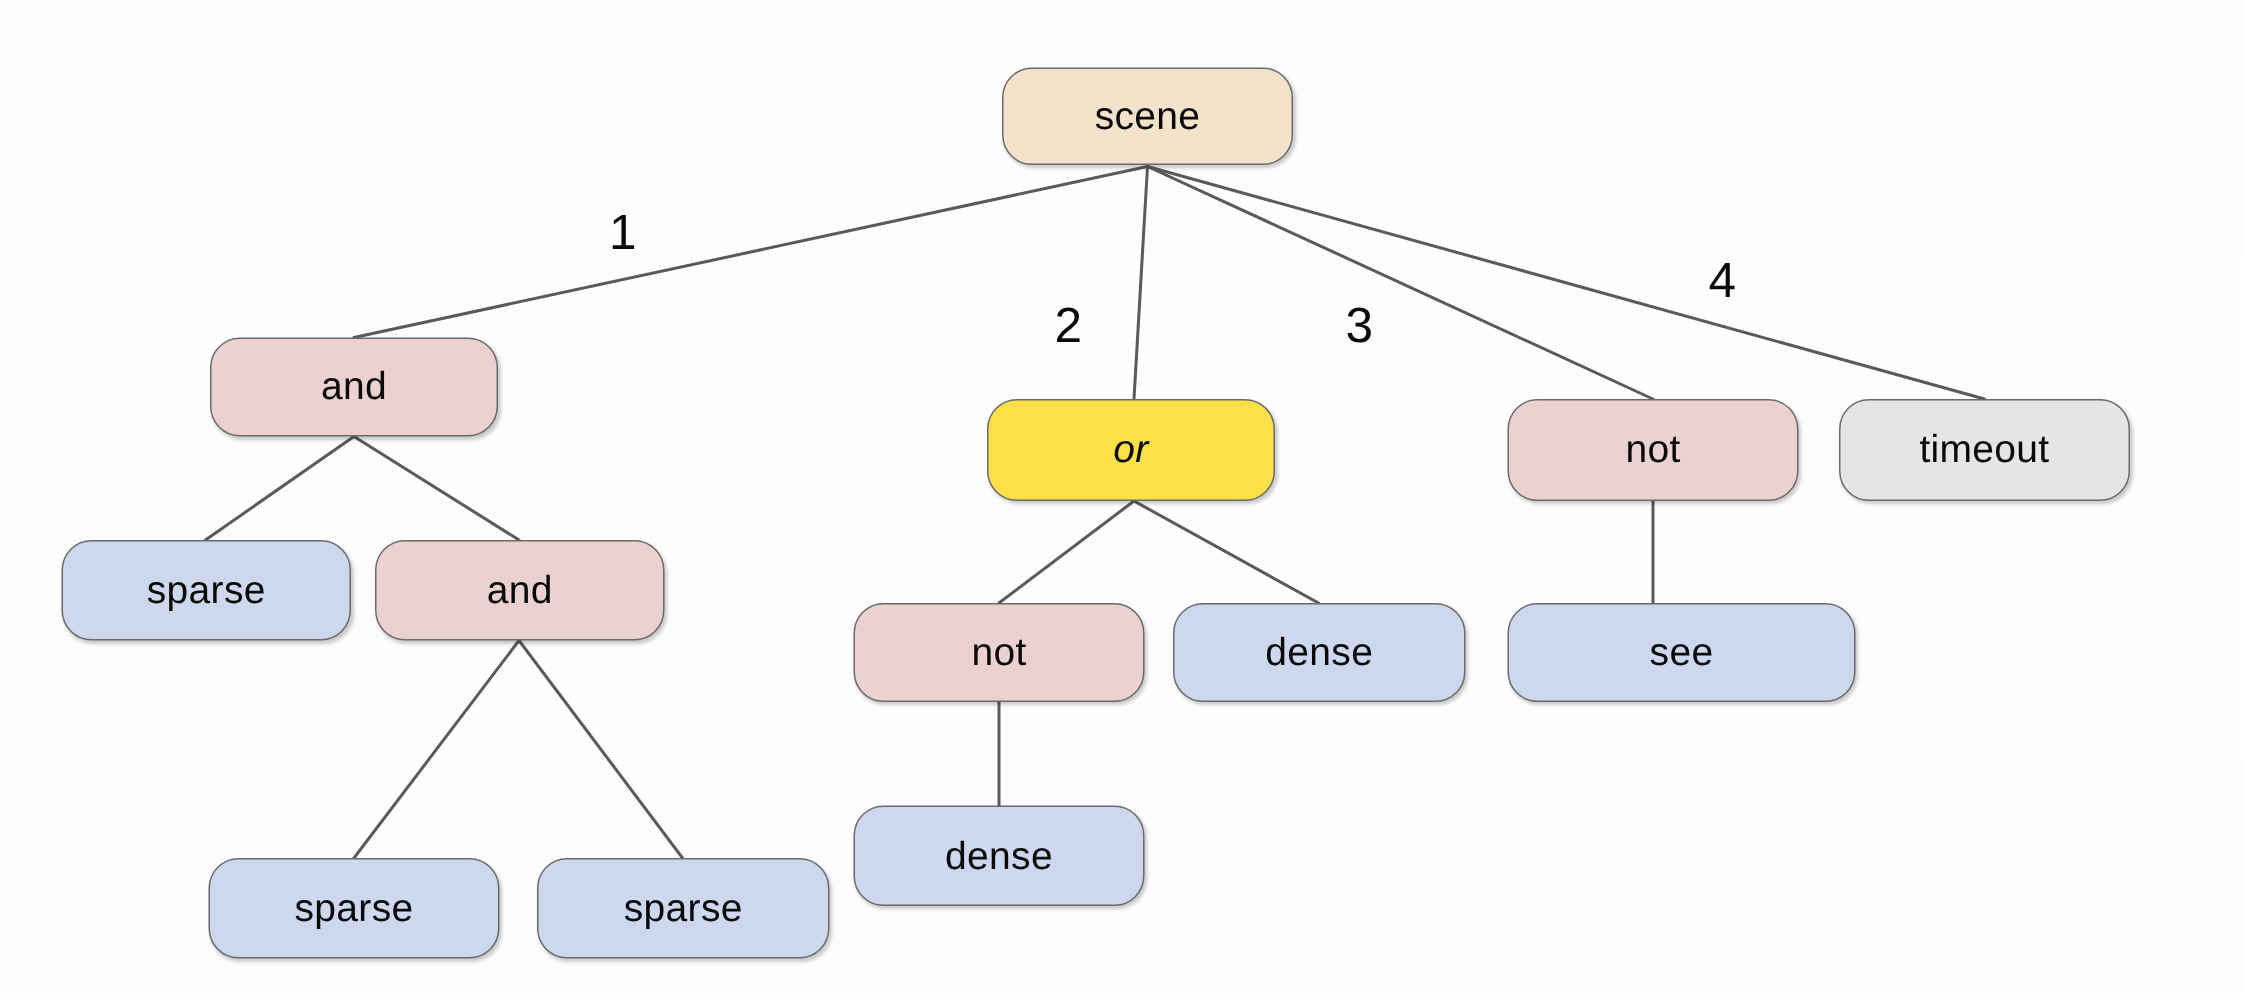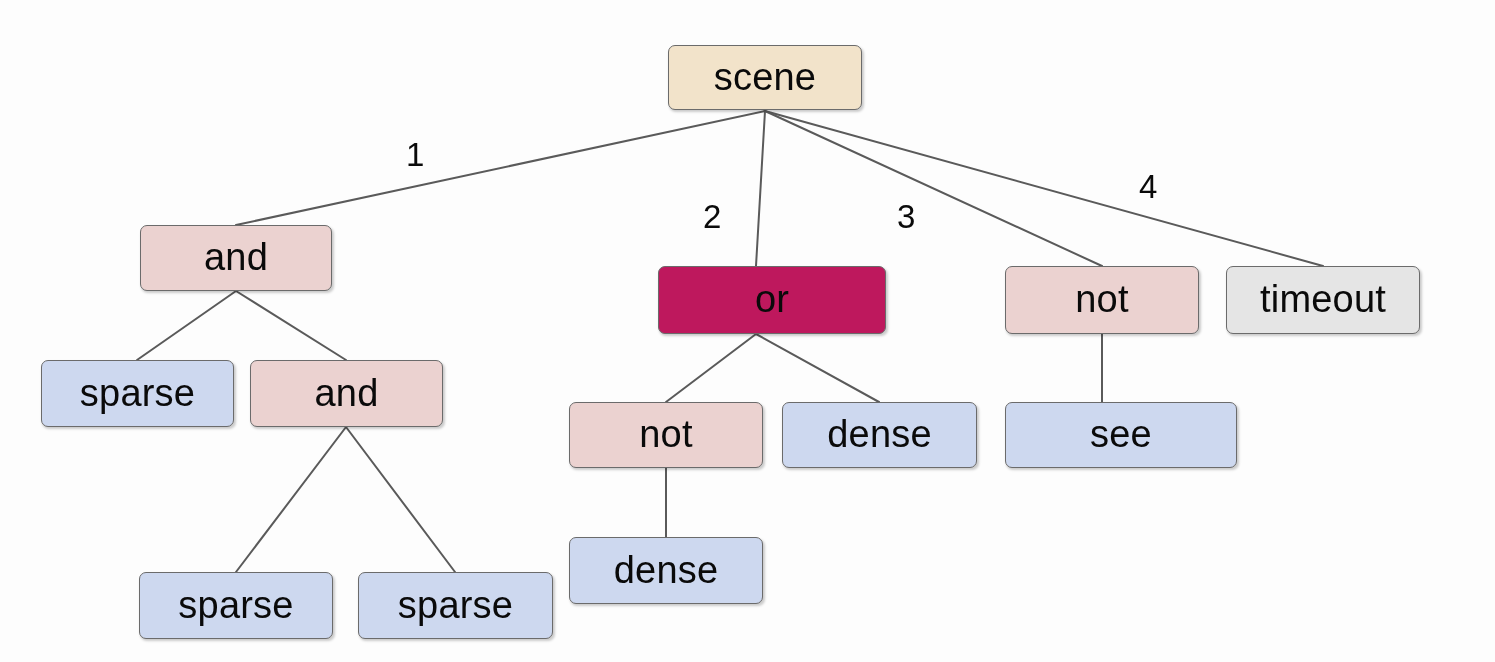--- a/index.html
+++ b/index.html
@@ -23,26 +23,26 @@
     left: 0;
     top: 0;
     width: 1495px;
     height: 662px;
     pointer-events: none;
   }
   .node {
     position: absolute;
     box-sizing: border-box;
     border: 1.6px solid #6b6b6b;
-    border-radius: 7px;
+    border-radius: 20px;
     display: flex;
     align-items: center;
     justify-content: center;
     font-family: "Liberation Sans", sans-serif;
-    font-size: 38px;
+    font-size: 26px;
     color: #0a0a0a;
     letter-spacing: 0.2px;
     box-shadow: 1.5px 2px 2.5px rgba(0,0,0,0.20);
     user-select: none;
   }
   .node span {
     line-height: 1;
     margin-top: -2px;
   }
   .edge-label {
@@ -83,21 +83,21 @@
       </div>
       <div class="node" style="left: 250px; top: 360px; width: 193px; height: 67px; background: rgb(235, 210, 208); border-color: rgb(107, 107, 107); color: rgb(10, 10, 10);">
         <span>and</span>
       </div>
       <div class="node" style="left: 139px; top: 572px; width: 194px; height: 67px; background: rgb(205, 216, 239); border-color: rgb(107, 107, 107); color: rgb(10, 10, 10);">
         <span>sparse</span>
       </div>
       <div class="node" style="left: 358px; top: 572px; width: 195px; height: 67px; background: rgb(205, 216, 239); border-color: rgb(107, 107, 107); color: rgb(10, 10, 10);">
         <span>sparse</span>
       </div>
-      <div class="node" style="left: 658px; top: 266px; width: 228px; height: 68px; background: #be185d; border-color: rgb(107, 107, 107); color: rgb(10, 10, 10);">
+      <div class="node" style="left: 658px; top: 266px; width: 192px; height: 68px; background: #fde047; border-color: rgb(107, 107, 107); color: rgb(10, 10, 10); font-style: italic;">
         <span>or</span>
       </div>
       <div class="node" style="left: 569px; top: 402px; width: 194px; height: 66px; background: rgb(235, 210, 208); border-color: rgb(107, 107, 107); color: rgb(10, 10, 10);">
         <span>not</span>
       </div>
       <div class="node" style="left: 782px; top: 402px; width: 195px; height: 66px; background: rgb(205, 216, 239); border-color: rgb(107, 107, 107); color: rgb(10, 10, 10);">
         <span>dense</span>
       </div>
       <div class="node" style="left: 569px; top: 537px; width: 194px; height: 67px; background: rgb(205, 216, 239); border-color: rgb(107, 107, 107); color: rgb(10, 10, 10);">
         <span>dense</span>

